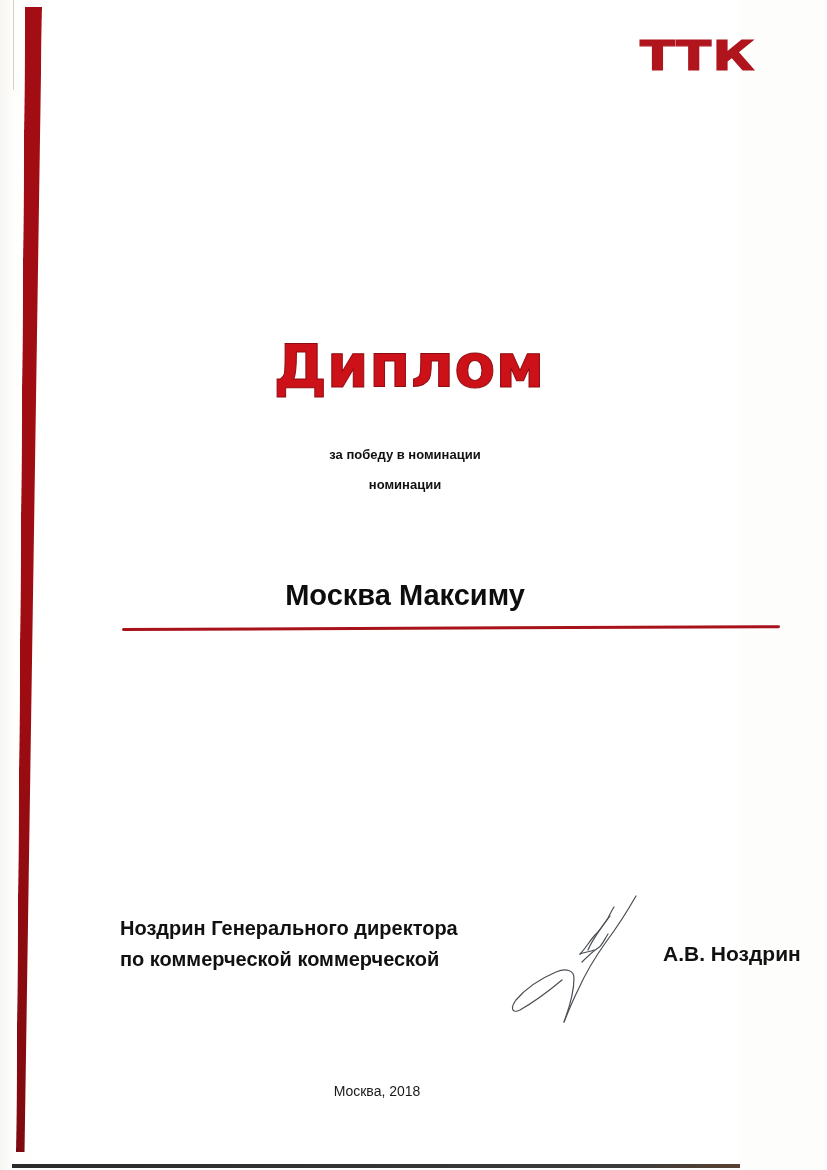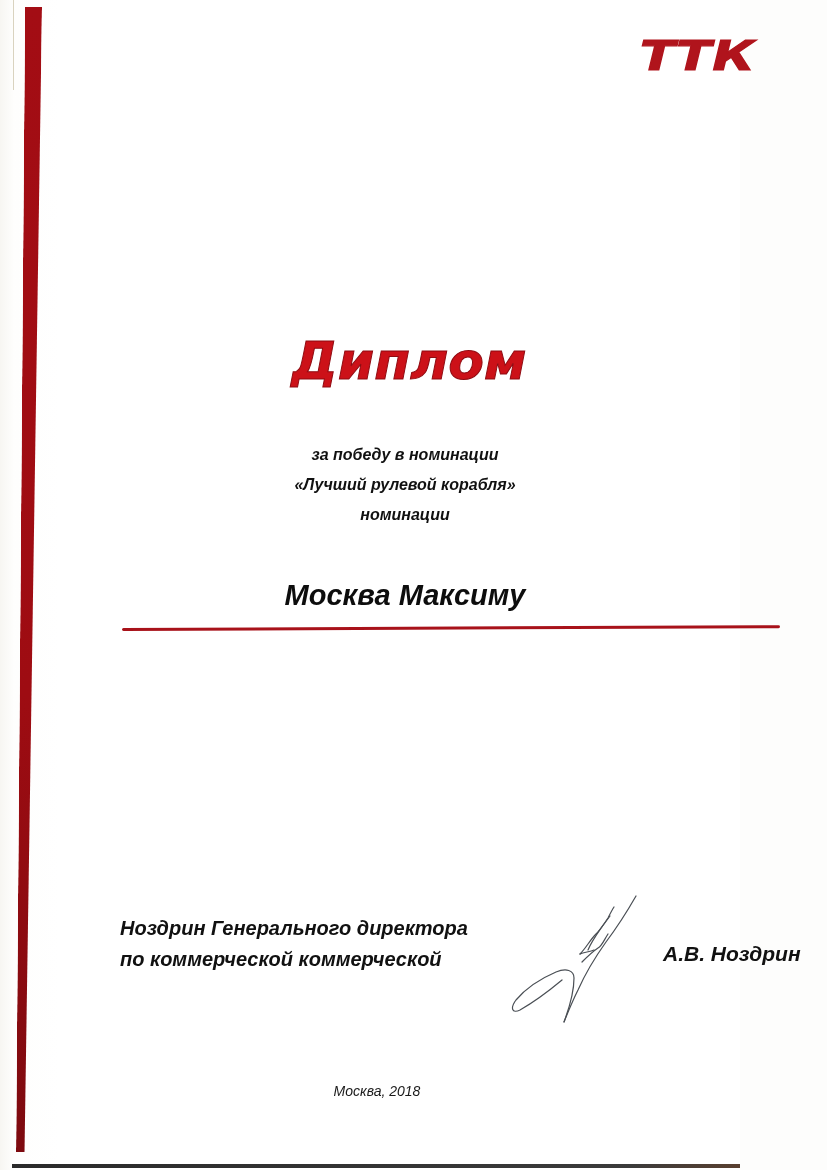--- a/index.html
+++ b/index.html
@@ -13,21 +13,20 @@
       overflow: hidden;
       background: #fdfdfc;
       font-family: "Liberation Sans", "DejaVu Sans", sans-serif;
       color: #111;
     }
     .paper {
       position: absolute;
       left: 0; top: 0;
       width: 740px; height: 1170px;
       background: linear-gradient(90deg, #f7f6f2 0px, #fefefd 14px, #ffffff 60px, #ffffff 780px, #f7f7f5 800px, #fbfbfa 827px);
-      font-style: italic;
     }
     .left-bar {
       position: absolute;
       left: 25px;
       top: 7px;
       width: 17px;
       height: 1145px;
       background: linear-gradient(180deg, #a30d14 0%, #9e0c12 60%, #7d0a0f 100%);
       clip-path: polygon(0 0, 100% 0, 50% 100%, 0% 100%);
       transform-origin: top left;
@@ -61,34 +60,34 @@
       -webkit-text-stroke: 1.2px #b0141c;
     }
     .title {
       position: absolute;
       left: 0; right: 0;
       top: 330px;
       text-align: center;
       padding-left: 78px;
       font-family: "DejaVu Sans", sans-serif;
       font-weight: bold;
-      font-size: 52px;
+      font-size: 60px;
       color: #cc1118;
       -webkit-text-stroke: 1px #8e0a10;
       letter-spacing: 0px;
       line-height: 1.2;
     }
     .nomination {
       position: absolute;
       left: 0; right: 0;
       top: 440px;
       padding-left: 70px;
       text-align: center;
       font-weight: bold;
-      font-size: 16px;
+      font-size: 13px;
       line-height: 30px;
       color: #111;
     }
     .nomination div { white-space: nowrap; }
     .recipient {
       position: absolute;
       left: 0; right: 0;
       top: 578px;
       padding-left: 70px;
       text-align: center;
@@ -162,21 +161,20 @@
 
   <div class="left-edge-line"></div>
   <div class="left-bar"></div>
 
   <div class="logo">ТТК</div>
 
   <div class="title">Диплом</div>
 
   <div class="nomination">
     <div>за победу в номинации</div>
-    <div>«Лучший рулевой корабля»</div>
     <div>номинации</div>
   </div>
 
   <div class="recipient">Москва Максиму</div>
   <div class="underline"></div>
 
 
   <div class="signer-title">
     <div>Ноздрин Генерального директора</div>
     <div>по коммерческой коммерческой</div>

